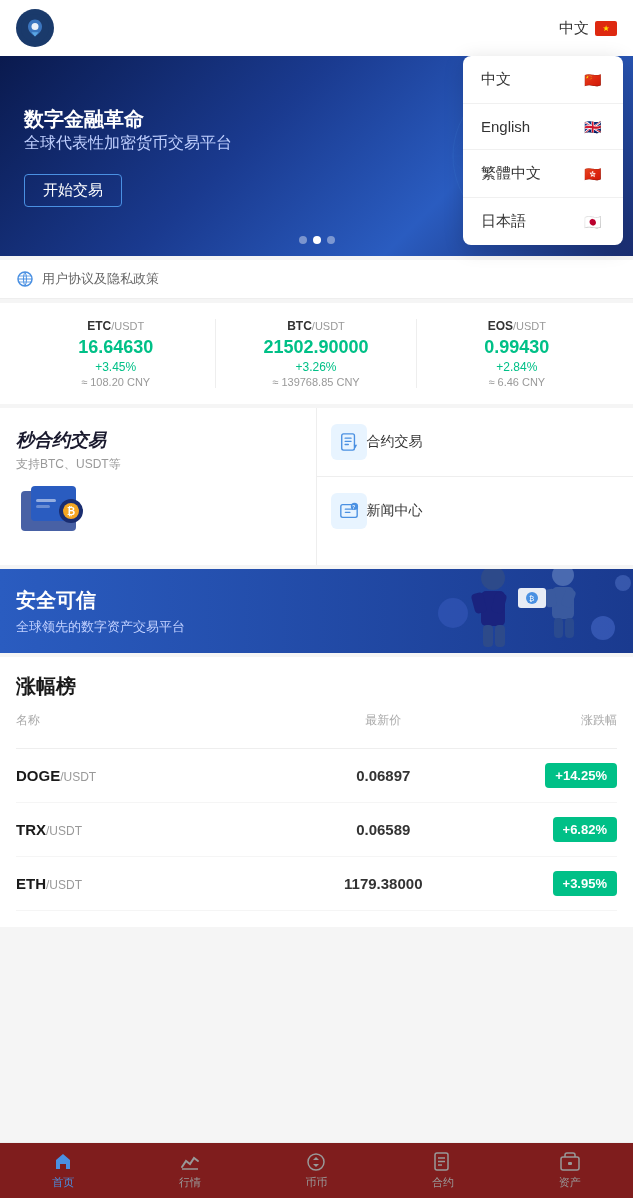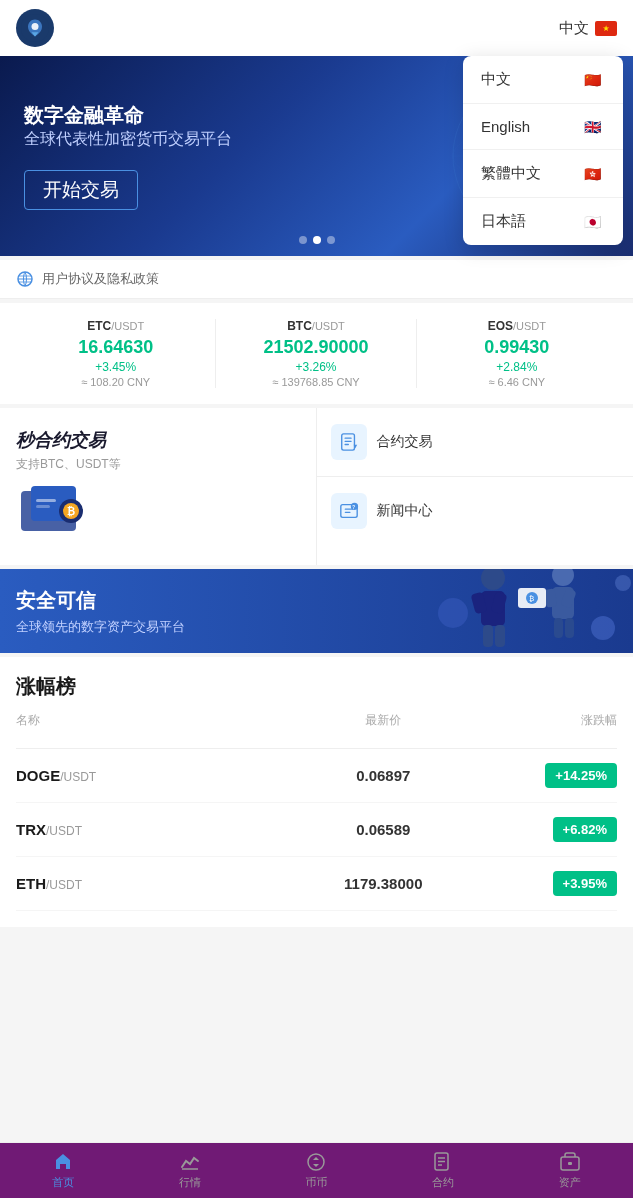--- a/index.html
+++ b/index.html
@@ -11,21 +11,21 @@
     .logo-circle { width: 38px; height: 38px; background: #1a3a6b; border-radius: 50%; display: flex; align-items: center; justify-content: center; overflow: hidden; }
     .logo-circle svg { width: 28px; height: 28px; }
     .lang-btn { display: flex; align-items: center; gap: 6px; font-size: 15px; color: #333; cursor: pointer; }
     .flag-cn { width: 22px; height: 15px; background: linear-gradient(to bottom, #de2910 100%); border-radius: 2px; display: inline-flex; align-items: center; justify-content: center; font-size: 8px; color: #ffde00; }
 
     
     .banner { width: 633px; height: 200px; background: linear-gradient(135deg, #0a1a4e 0%, #1a3a8f 40%, #2a5cc0 70%, #1a2d70 100%); position: relative; overflow: hidden; display: flex; align-items: center; padding: 20px 24px; }
     .banner-text { color: #fff; z-index: 2; }
     .banner-text h2 { font-size: 20px; font-weight: 700; margin-bottom: 0; }
     .banner-text h3 { font-size: 16px; font-weight: 400; margin-bottom: 20px; color: #c0d0ff; }
-    .banner-btn { background: transparent; border: 1px solid #4a90e2; color: #fff; padding: 6px 18px; border-radius: 4px; font-size: 19px; cursor: pointer; }
+    .banner-btn { background: transparent; border: 1px solid #4a90e2; color: #fff; padding: 6px 18px; border-radius: 4px; font-size: 15px; cursor: pointer; }
     .banner-dots { position: absolute; bottom: 12px; left: 50%; transform: translateX(-50%); display: flex; gap: 6px; }
     .dot { width: 8px; height: 8px; border-radius: 50%; background: rgba(255,255,255,0.4); }
     .dot.active { background: #fff; }
     .banner-globe { position: absolute; right: 0; top: 0; width: 280px; height: 200px; opacity: 0.3; }
 
     
     .lang-dropdown { position: absolute; top: 56px; right: 10px; width: 160px; background: #fff; border-radius: 8px; box-shadow: 0 4px 20px rgba(0,0,0,0.15); z-index: 100; overflow: hidden; }
     .lang-option { display: flex; align-items: center; justify-content: space-between; padding: 14px 18px; font-size: 15px; color: #333; cursor: pointer; border-bottom: 1px solid #f0f0f0; }
     .lang-option:last-child { border-bottom: none; }
     .flag { width: 24px; height: 16px; border-radius: 2px; display: inline-flex; align-items: center; justify-content: center; font-size: 14px; }
@@ -43,21 +43,21 @@
     .price-value { font-size: 18px; font-weight: 700; color: #00c087; margin-bottom: 2px; }
     .price-change { font-size: 12px; color: #00c087; margin-bottom: 2px; }
     .price-cny { font-size: 11px; color: #999; }
 
     
     .features-section { margin-top: 4px; background: #fff; padding: 0; display: grid; grid-template-columns: 1fr 1fr; gap: 0; }
     .feature-left { padding: 20px 16px; border-right: 1px solid #eee; }
     .feature-title { font-size: 18px; font-weight: 700; color: #1a1a2e; margin-bottom: 4px; font-style: italic; }
     .feature-sub { font-size: 12px; color: #999; }
     .feature-right { display: flex; flex-direction: column; }
-    .feature-right-item { display: flex; align-items: center; gap: 10px; padding: 16px 14px; cursor: pointer; }
+    .feature-right-item { display: flex; align-items: center; padding: 16px 14px; cursor: pointer; }
     .feature-right-item:first-child { border-bottom: 1px solid #eee; }
     .feature-icon { width: 36px; height: 36px; background: #e8f4ff; border-radius: 6px; display: flex; align-items: center; justify-content: center; }
     .feature-icon svg { width: 20px; height: 20px; }
     .feature-label { font-size: 14px; color: #333; }
     .wallet-img { width: 80px; height: 60px; margin-top: 8px; }
 
     
     .blue-banner { margin: 4px 0; background: linear-gradient(90deg, #2a5cc0, #1a3a8f); padding: 20px 16px; position: relative; overflow: hidden; height: 84px; display: flex; align-items: center; }
     .blue-banner-text h3 { color: #fff; font-size: 20px; font-weight: 700; }
     .blue-banner-text p { color: #c0d0ff; font-size: 13px; margin-top: 4px; }
@@ -69,21 +69,21 @@
     .table-header { display: grid; grid-template-columns: 2fr 1.5fr 1fr; font-size: 12px; color: #aaa; padding-bottom: 19px; border-bottom: 1px solid #eee; }
     .table-header span:last-child { text-align: right; }
     .table-header span:nth-child(2) { text-align: center; }
     .table-row { display: grid; grid-template-columns: 2fr 1.5fr 1fr; padding: 14px 0; border-bottom: 1px solid #f5f5f5; align-items: center; }
     .coin-name { font-size: 15px; font-weight: 700; color: #1a1a1a; }
     .coin-name span { font-size: 12px; font-weight: 400; color: #999; }
     .coin-price { font-size: 15px; font-weight: 600; color: #333; text-align: center; }
     .change-badge { background: #00c087; color: #fff; font-size: 13px; font-weight: 600; padding: 5px 10px; border-radius: 4px; text-align: center; margin-left: auto; }
 
     
-    .bottom-nav { position: fixed; bottom: 0; left: 0; width: 633px; background: #701a75; border-top: 1px solid #eee; display: grid; grid-template-columns: repeat(5, 1fr); height: 56px; z-index: 50; }
+    .bottom-nav { position: fixed; bottom: 0; left: 0; width: 633px; background: #7f1d1d; border-top: 1px solid #eee; display: grid; grid-template-columns: repeat(5, 1fr); height: 56px; z-index: 50; }
     .nav-item { display: flex; flex-direction: column; align-items: center; justify-content: center; gap: 2px; cursor: pointer; }
     .nav-label { font-size: 11px; color: #999; }
     .nav-label.active { color: #4a90e2; }
 
     .relative { position: relative; }
 
     
     .page-content { padding-bottom: 60px; }
   </style>
 </head>

